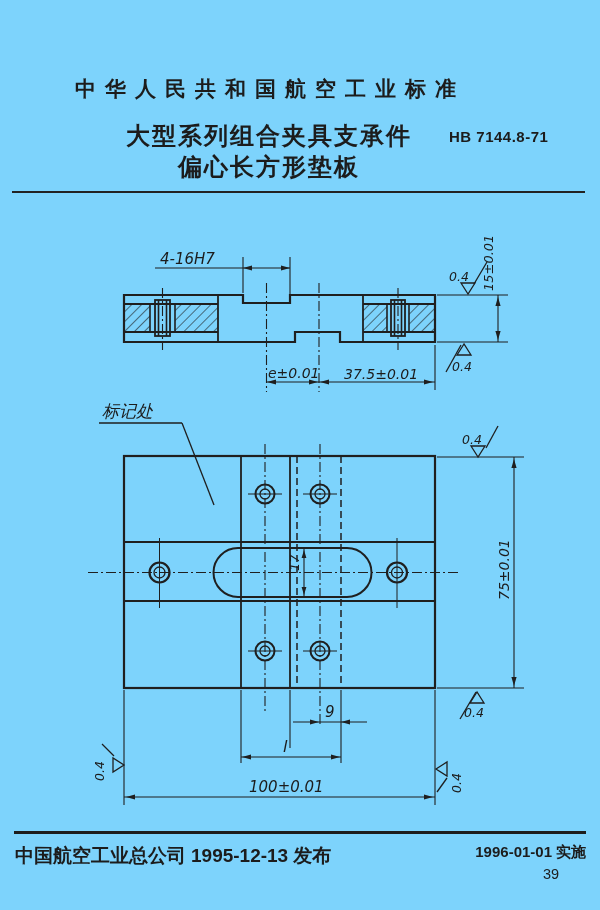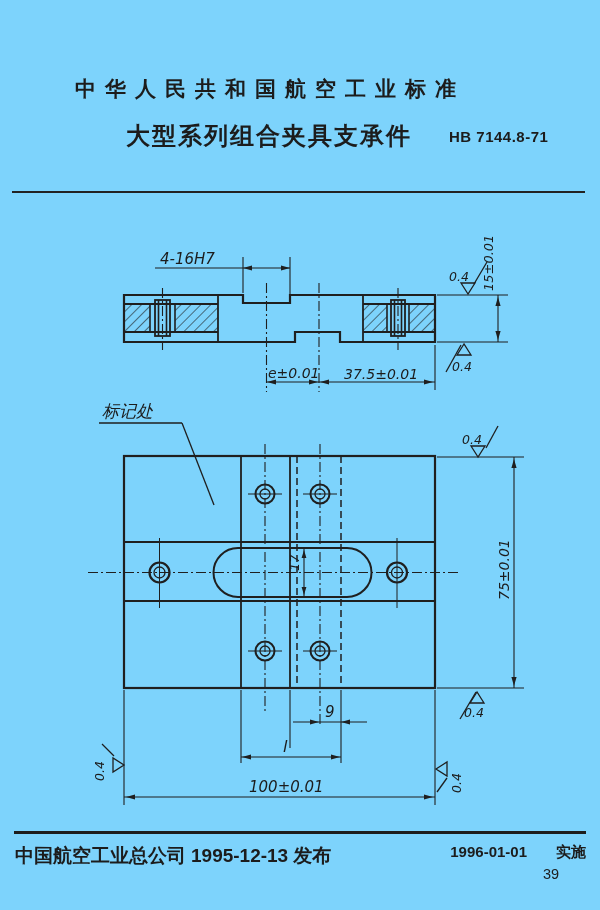--- a/index.html
+++ b/index.html
@@ -18,38 +18,39 @@
   }
   .std-number{
     position:absolute;top:128px;left:449px;font-size:15px;font-weight:bold;
     letter-spacing:0.5px;white-space:nowrap;
   }
   .header-rule{position:absolute;top:191px;left:12px;width:573px;height:2px;background:#222;}
   .footer-rule{position:absolute;top:831px;left:14px;width:572px;height:3px;background:#1d1d1d;}
   .footer-left{position:absolute;top:843px;left:15px;font-size:19px;font-weight:bold;white-space:nowrap;}
   .footer-left span{margin-right:5px;}
   .footer-right{position:absolute;top:843px;right:14px;font-size:15px;font-weight:bold;white-space:nowrap;}
-  .footer-right span{margin-right:4px;margin-left:25px;}
+  .footer-right span{margin-right:4px;}
   .footer-right span:last-child{margin-right:0;}
   .page-number{position:absolute;top:866px;left:543px;font-size:14.5px;}
   svg{position:absolute;top:200px;left:0;}
   svg text{fill:#1c1c1c;}
   .dimtxt{font-family:"DejaVu Sans",sans-serif;font-style:italic;}
   .cjk{font-family:"DejaVu Sans",sans-serif;}
   .ink{stroke:#1f1f1f;fill:none;}
 </style>
 </head>
 <body>
 
 <div class="page">
 
   <div class="std-title">中华人民共和国航空工业标准</div>
 
   <div class="subtitle">
     <div>大型系列组合夹具支承件</div>
+    <div>偏心长方形垫板</div>
   </div>
 
   <div class="std-number">HB 7144.8-71</div>
 
   <div class="header-rule"></div>
 
   <svg width="600" height="625" viewBox="0 200 600 625">
     <defs>
       <pattern id="hatch" patternUnits="userSpaceOnUse" width="7" height="7" patternTransform="rotate(45)">
         <line x1="0" y1="0" x2="0" y2="7" stroke="#1f1f1f" stroke-width="1.2"></line>

